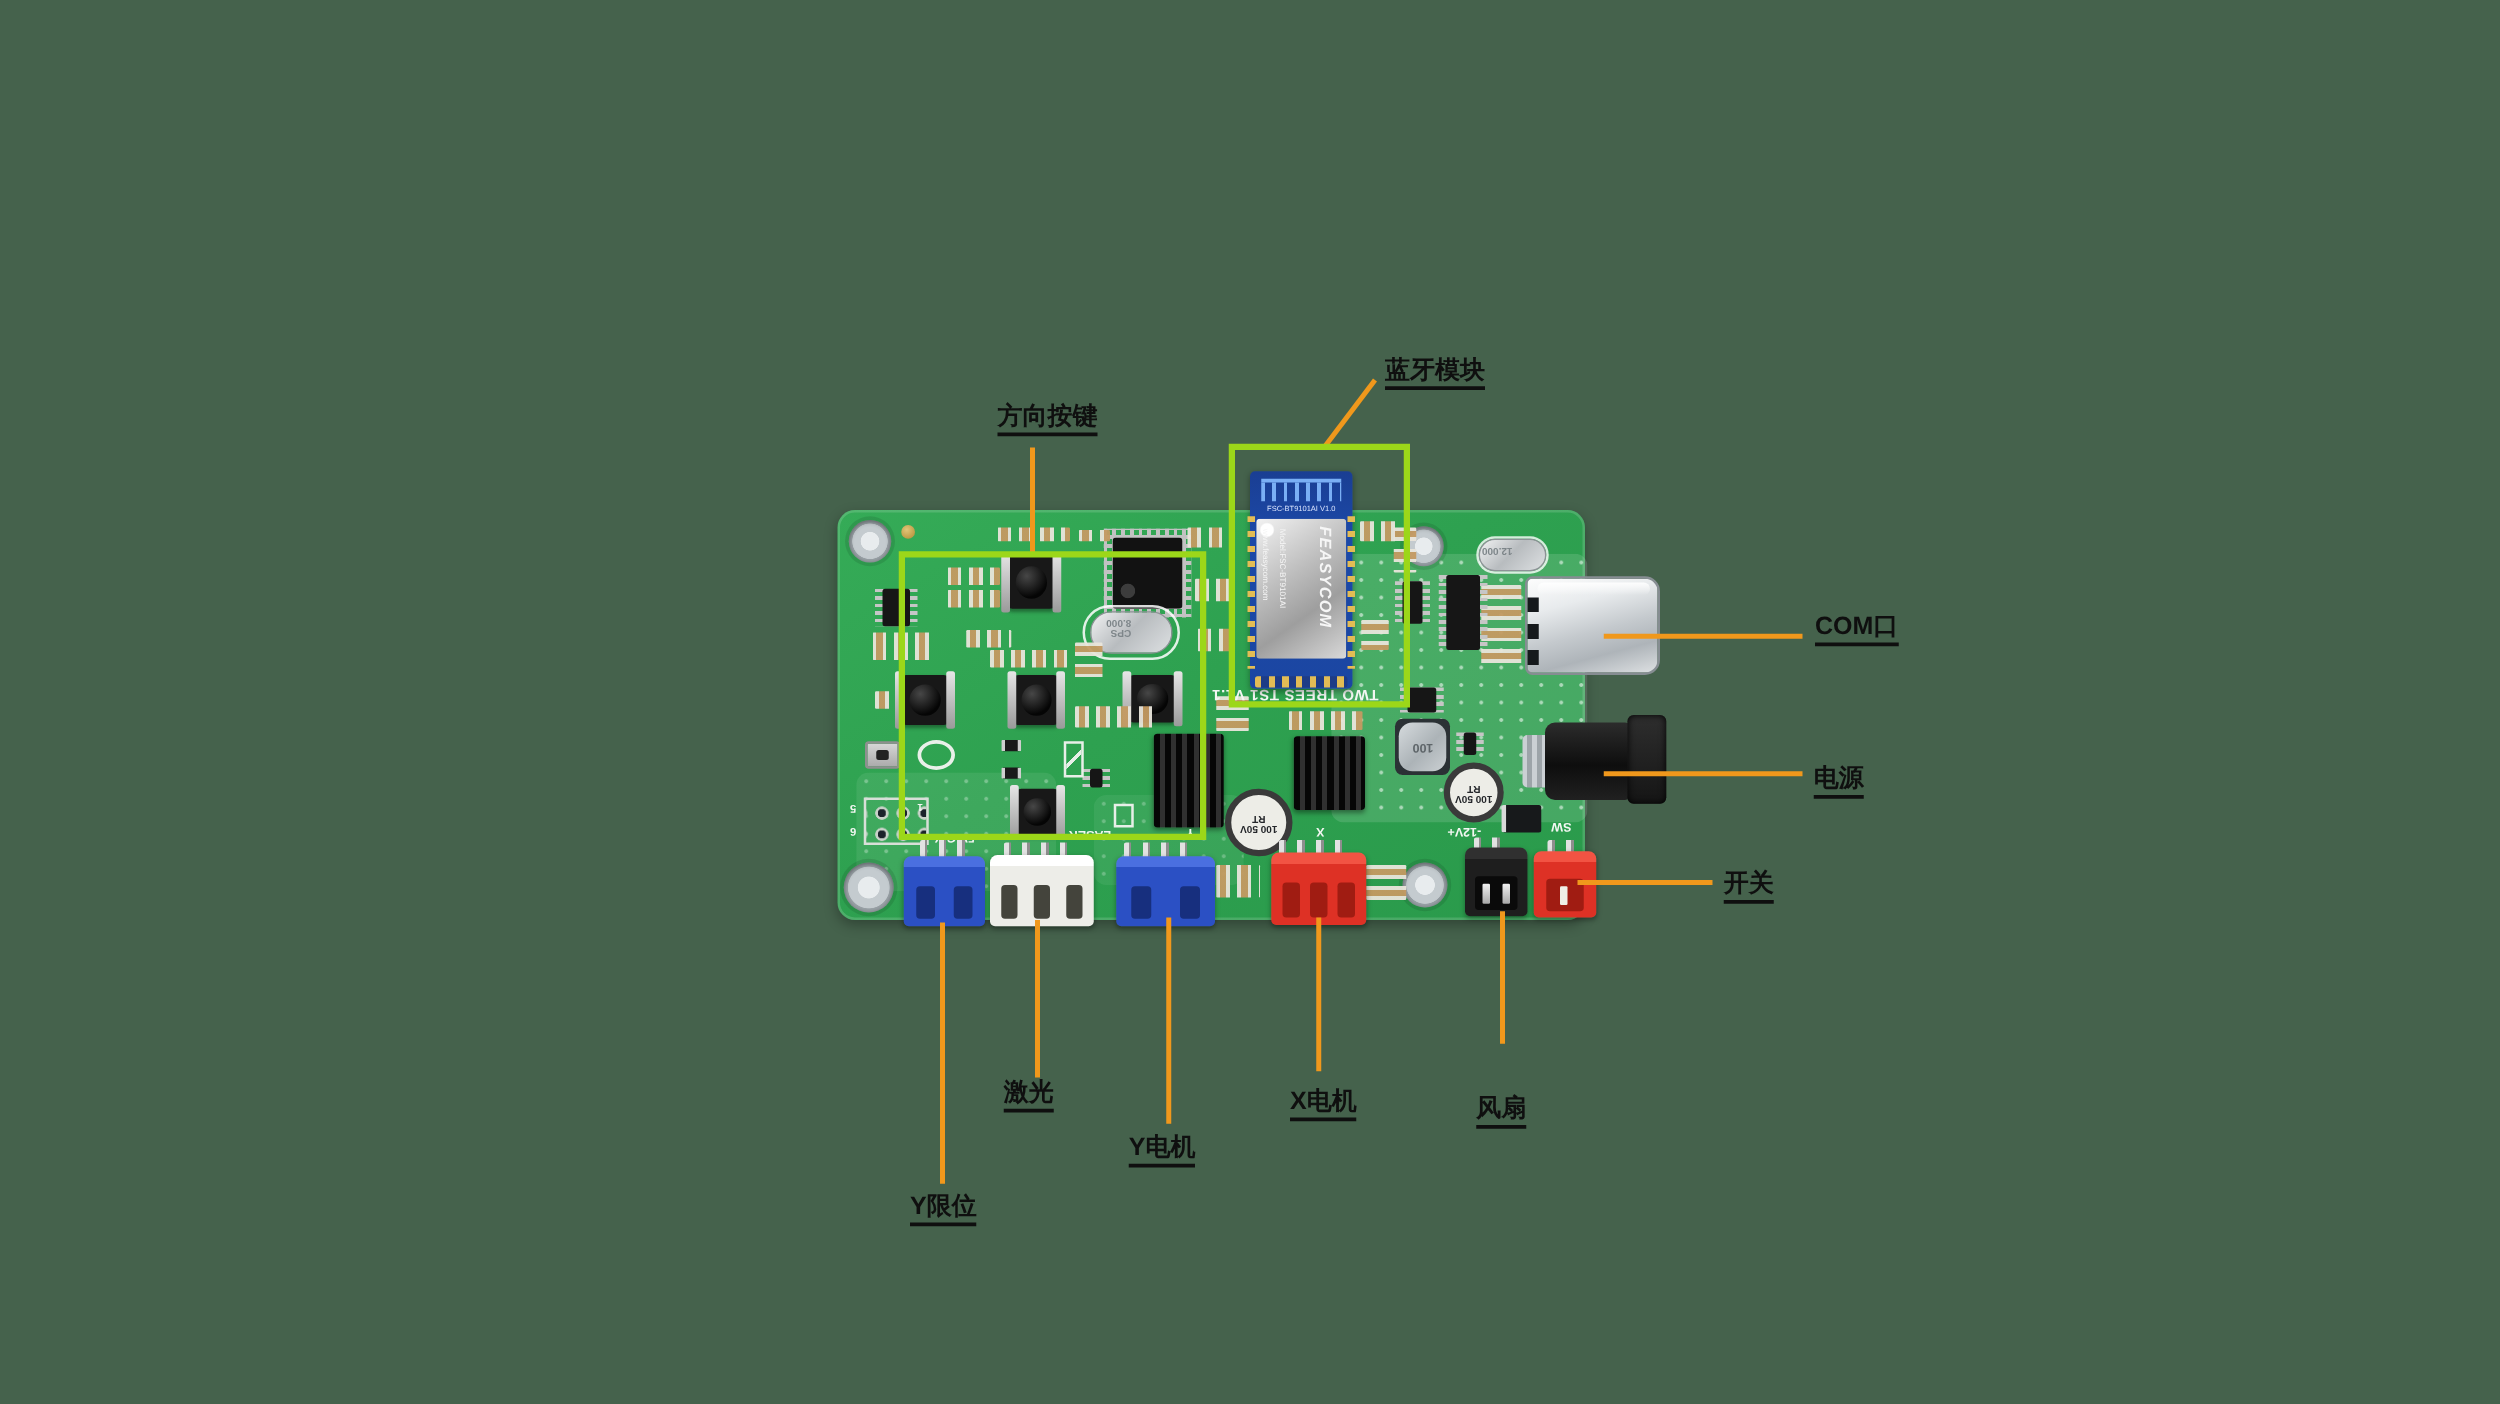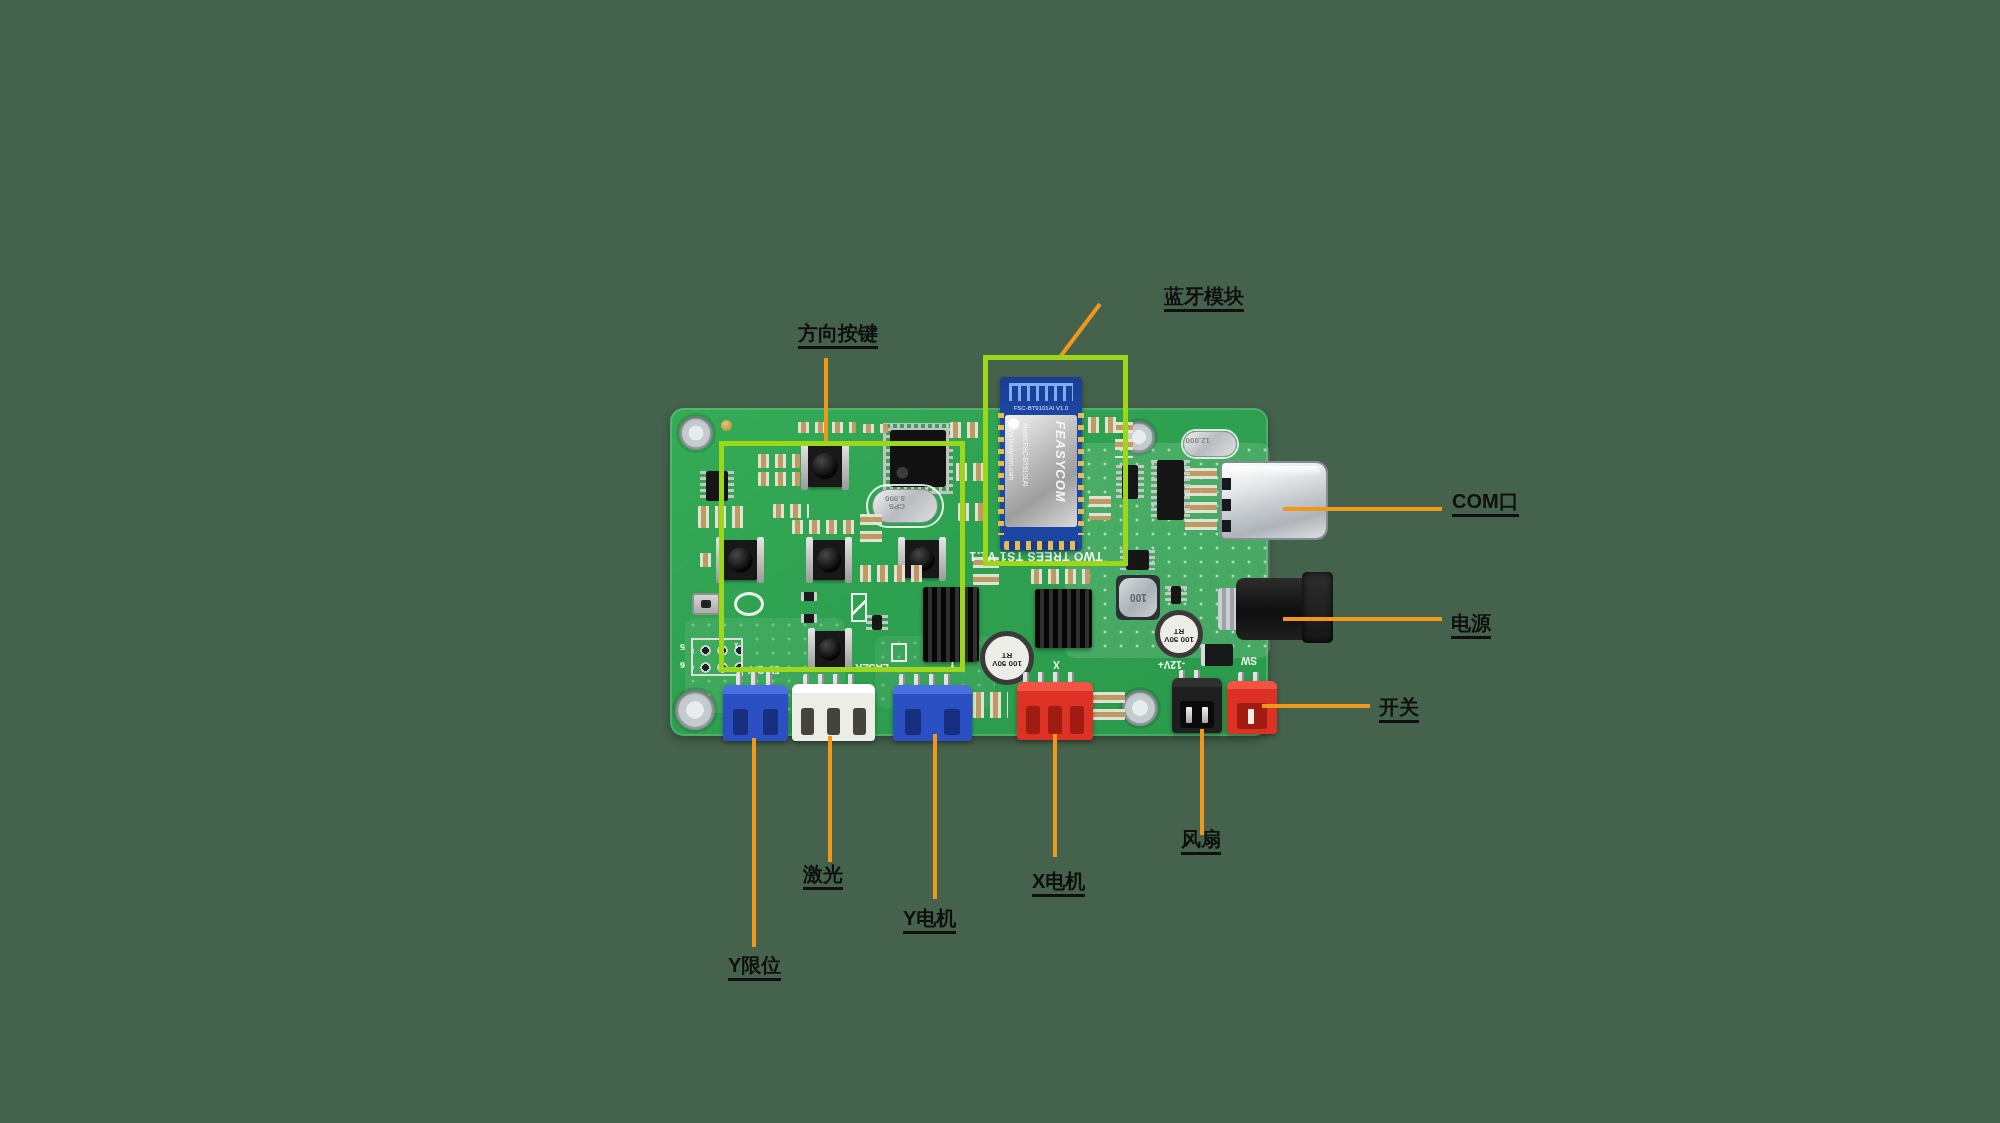--- a/index.html
+++ b/index.html
@@ -304,23 +304,23 @@
     <line class="leader-line" x1="1283" y1="619" x2="1442" y2="619"></line>
     <line class="leader-line" x1="1262" y1="706" x2="1370" y2="706"></line>
     <line class="leader-line" x1="1202" y1="729" x2="1202" y2="835"></line>
     <line class="leader-line" x1="1055" y1="734" x2="1055" y2="857"></line>
     <line class="leader-line" x1="935" y1="734" x2="935" y2="899"></line>
     <line class="leader-line" x1="830" y1="736" x2="830" y2="862"></line>
     <line class="leader-line" x1="754" y1="738" x2="754" y2="947"></line>
   </svg>
 
   <div class="lbl" style="left:798px;top:322px">方向按键</div>
-  <div class="lbl" style="left:1164px;top:285px">蓝牙模块</div>
+  <div class="lbl" style="left:1108px;top:285px">蓝牙模块</div>
   <div class="lbl" style="left:1452px;top:490px">COM口</div>
   <div class="lbl" style="left:1451px;top:612px">电源</div>
   <div class="lbl" style="left:1379px;top:696px">开关</div>
-  <div class="lbl" style="left:1181px;top:828px">风扇</div>
+  <div class="lbl" style="left:1181px;top:876px">风扇</div>
   <div class="lbl" style="left:1032px;top:870px">X电机</div>
   <div class="lbl" style="left:903px;top:907px">Y电机</div>
   <div class="lbl" style="left:803px;top:863px">激光</div>
   <div class="lbl" style="left:728px;top:954px">Y限位</div>
 
 </div>
 
 </body></html>

